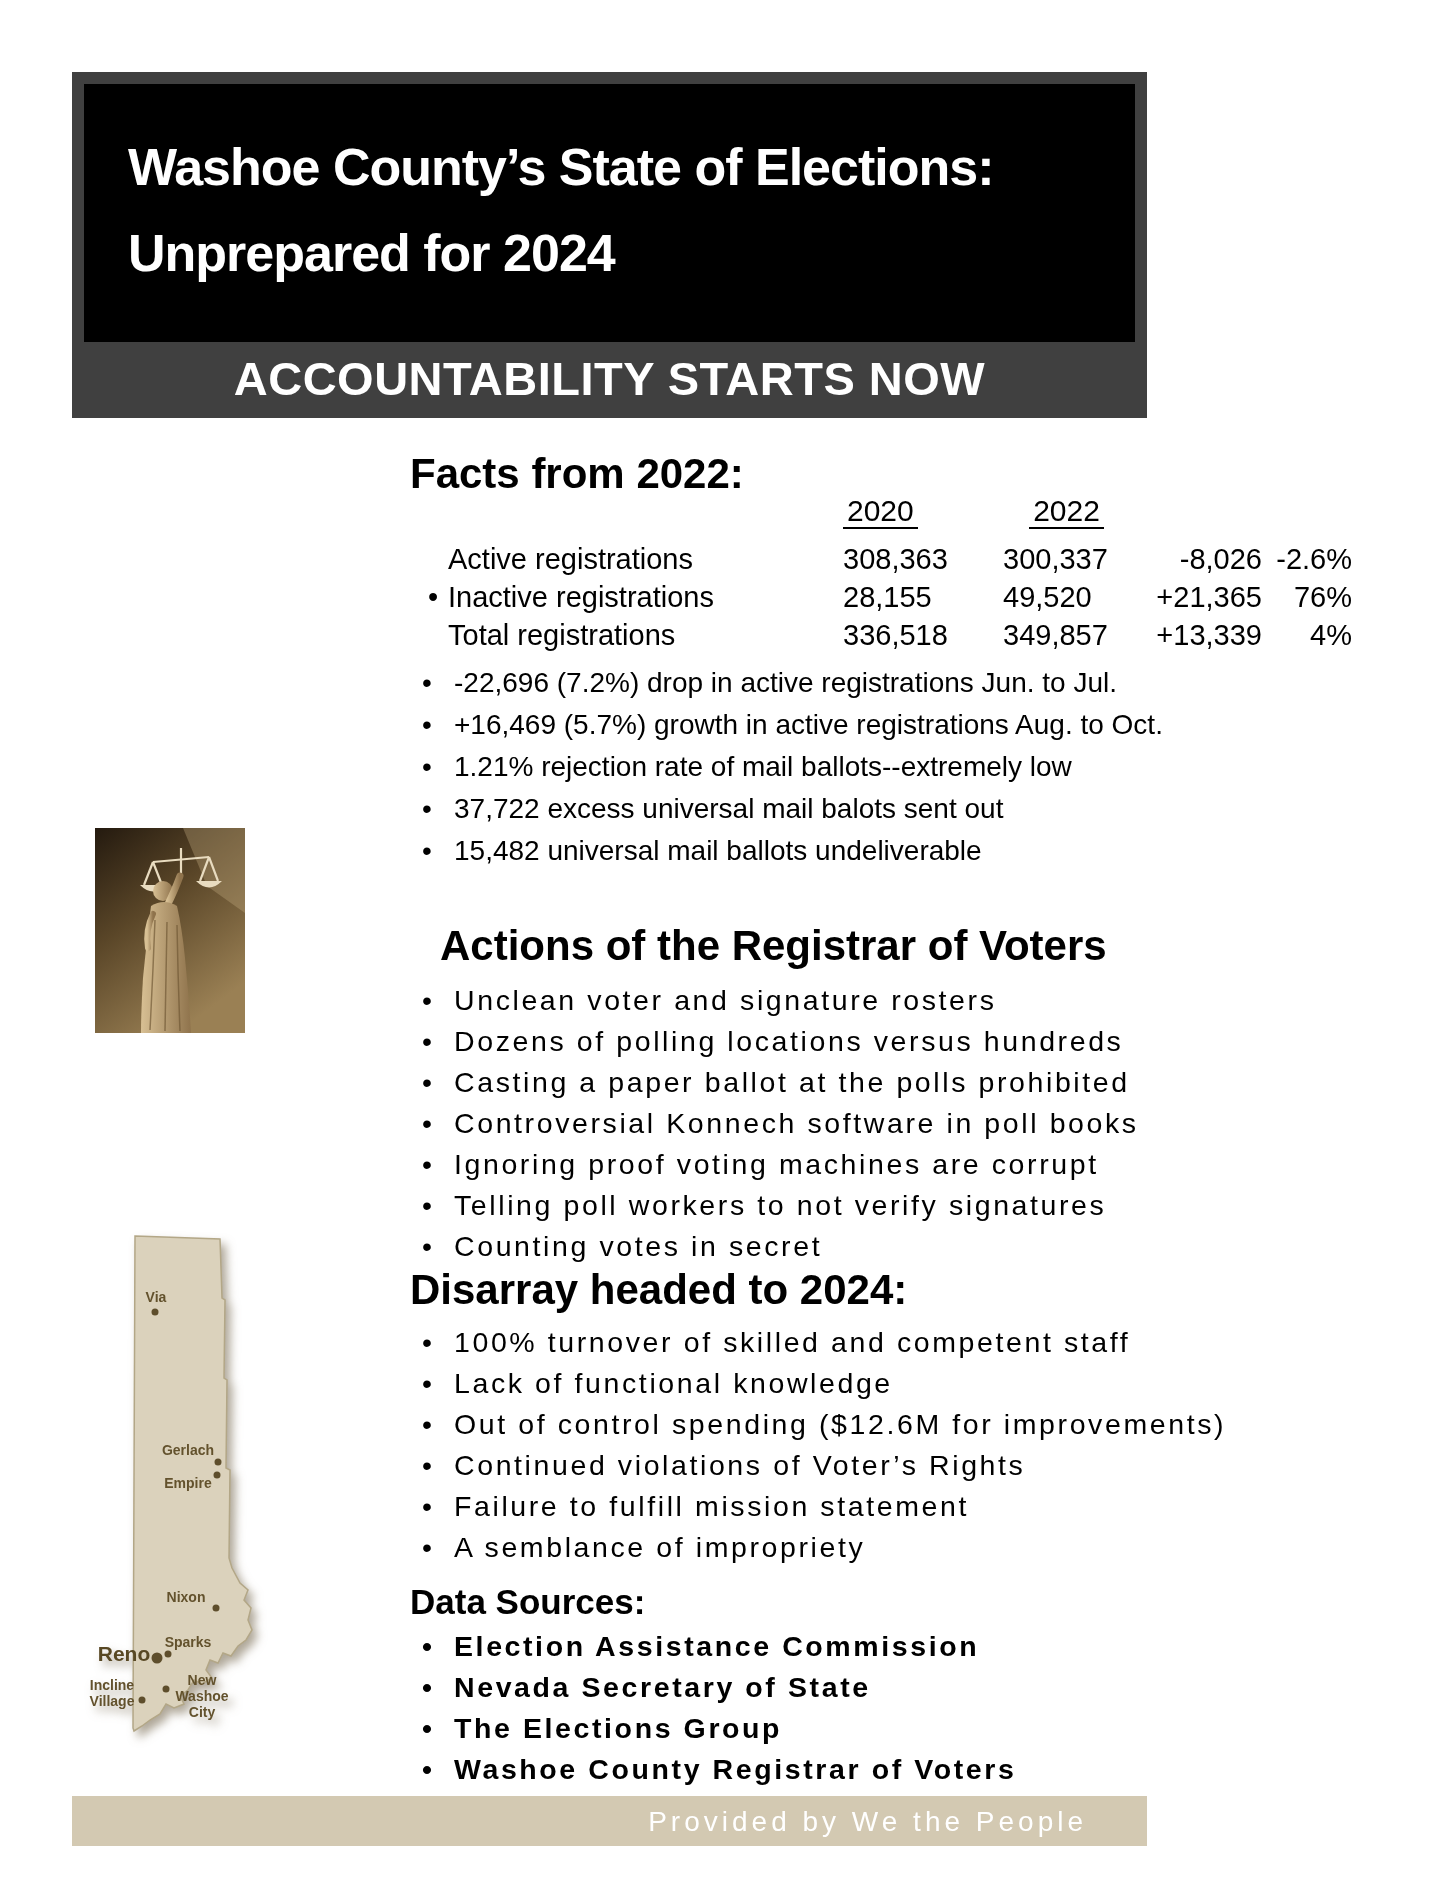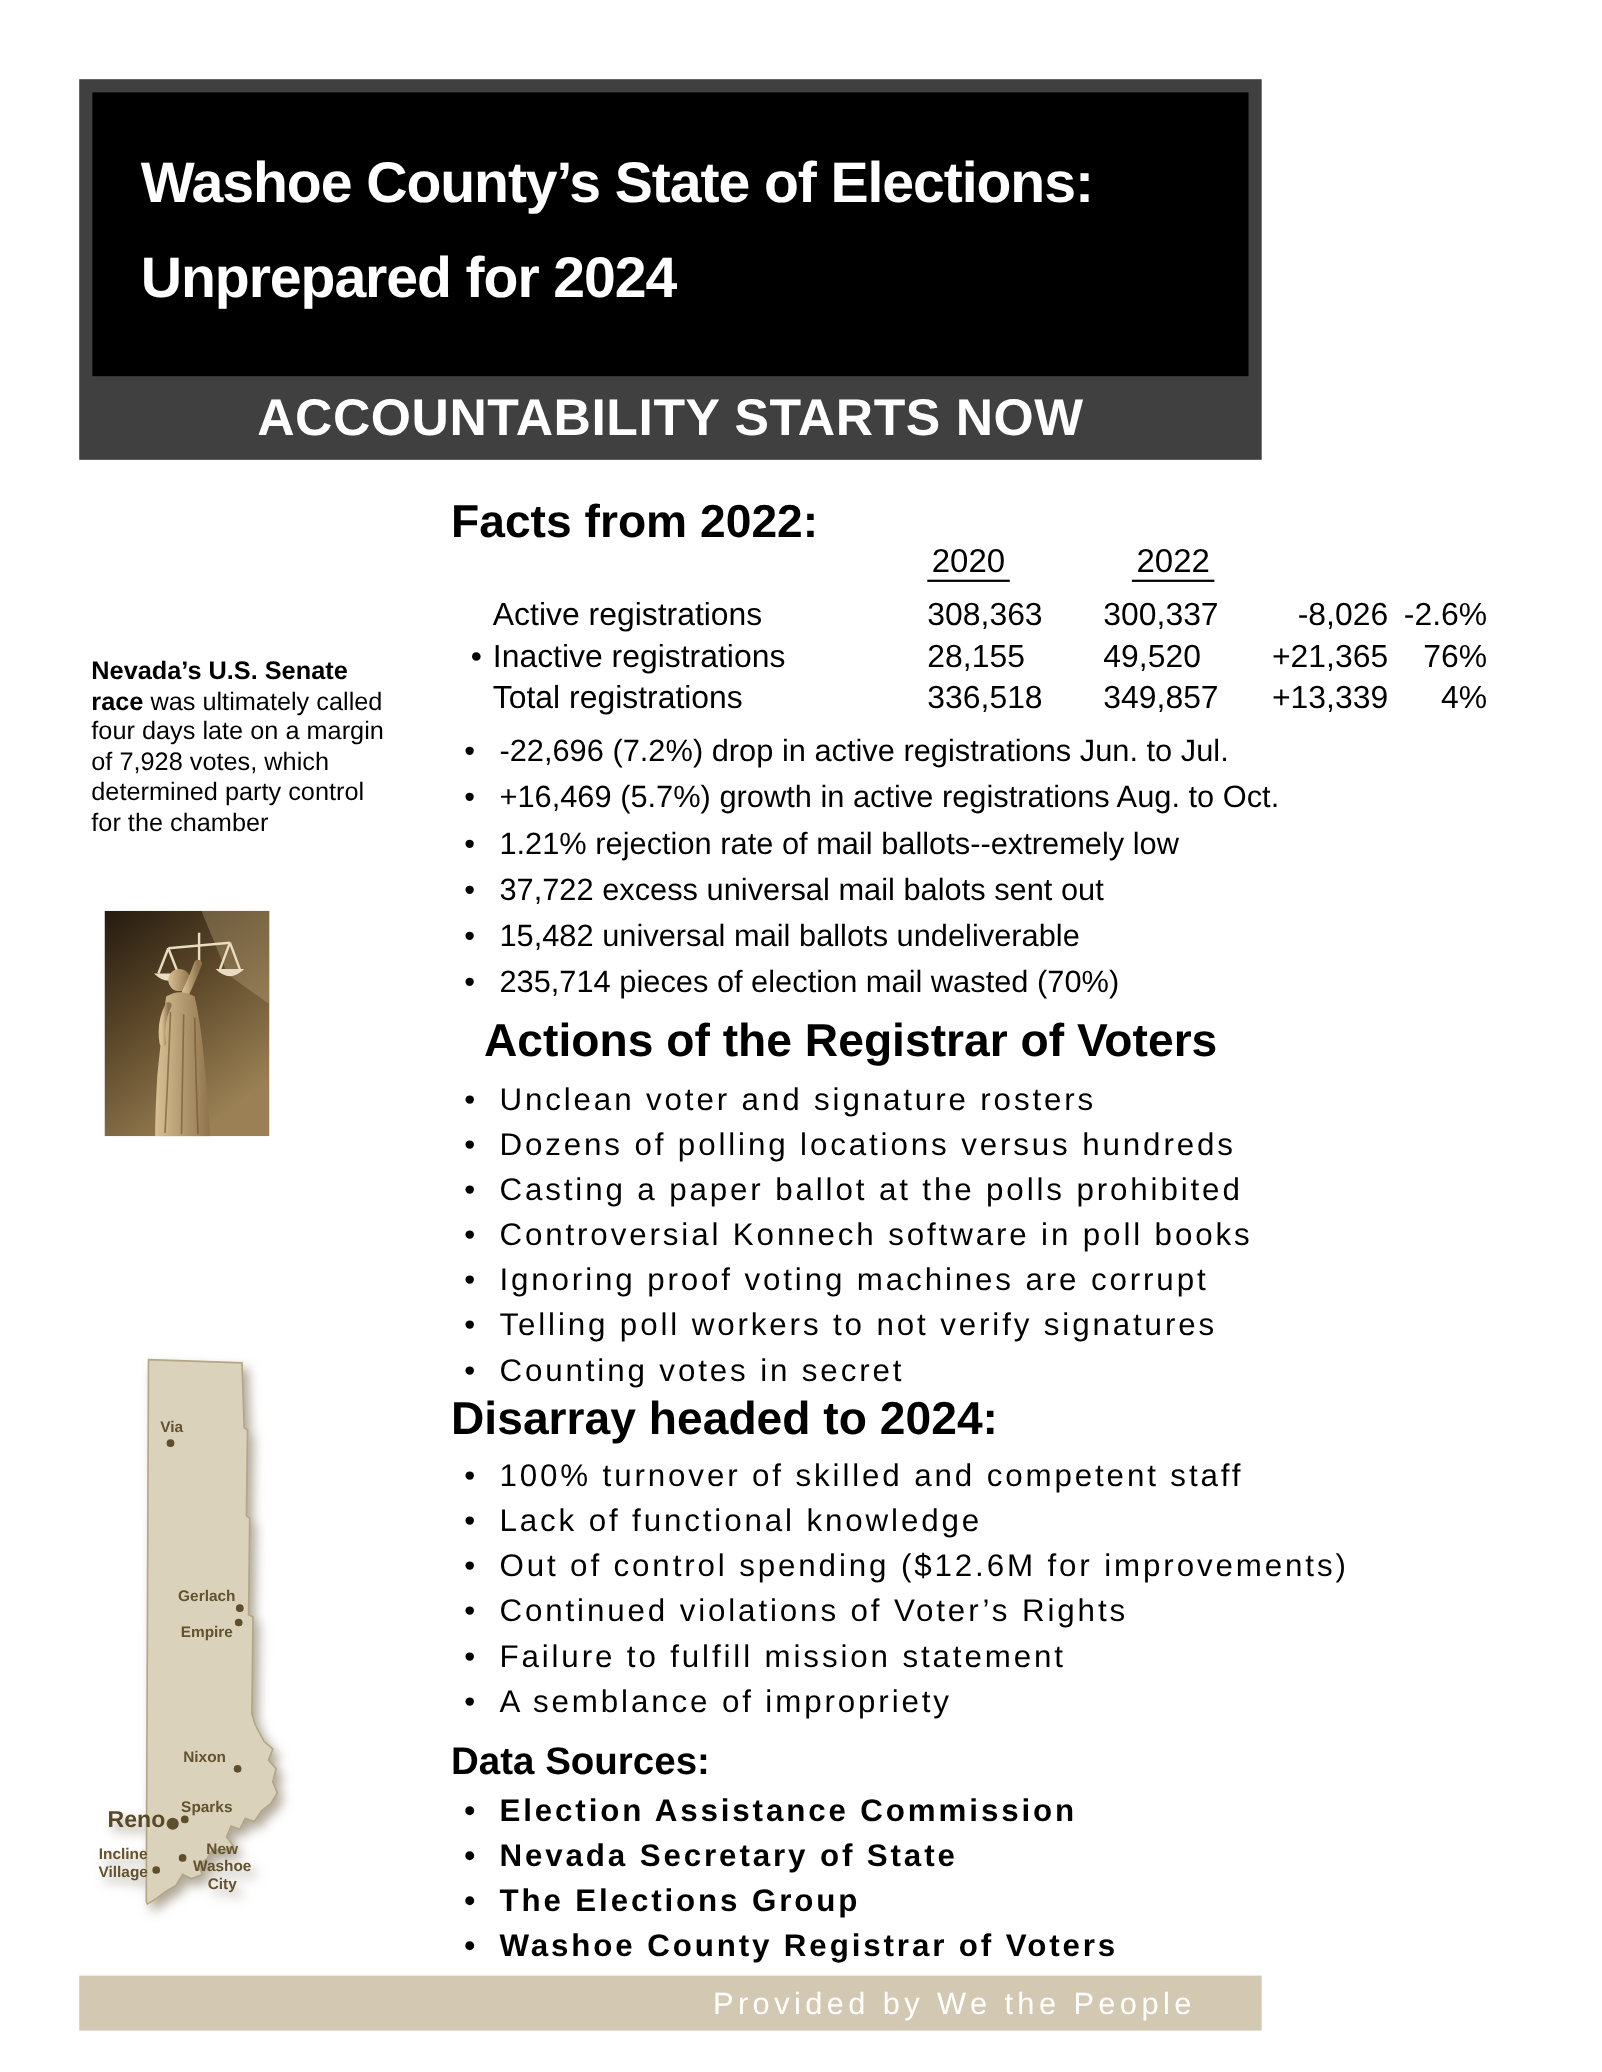--- a/index.html
+++ b/index.html
@@ -77,21 +77,20 @@
 <div id="page">
 
   <div class="header-frame">
     <div class="title-box">
       <div class="title-line">Washoe County’s State of Elections:</div>
       <div class="title-line">Unprepared for 2024</div>
     </div>
     <div class="banner">ACCOUNTABILITY STARTS NOW</div>
   </div>
 
-  <div class="senate-note"><b>Nevada’s U.S. Senate race</b><span> was ultimately called four days late on a margin of 7,928 votes, which determined party control for the chamber</span></div>
 
   <svg class="statue" viewBox="0 0 150 205" aria-hidden="true">
     <defs>
       <linearGradient id="sbg" x1="0" y1="0" x2="0.55" y2="1">
         <stop offset="0" stop-color="#241a0f"></stop>
         <stop offset="0.45" stop-color="#5a4628"></stop>
         <stop offset="1" stop-color="#9a8054"></stop>
       </linearGradient>
       <linearGradient id="sfig" x1="0" y1="0" x2="1" y2="0">
         <stop offset="0" stop-color="#d8c094"></stop>
@@ -152,21 +151,20 @@
     <div class="t-change">+13,339</div>
     <div class="t-pct">4%</div>
   </div>
 
   <ul class="flyer-list facts-bullets">
     <li>-22,696 (7.2%) drop in active registrations Jun. to Jul.</li>
     <li>+16,469 (5.7%) growth in active registrations Aug. to Oct.</li>
     <li>1.21% rejection rate of mail ballots--extremely low</li>
     <li>37,722 excess universal mail balots sent out</li>
     <li>15,482 universal mail ballots undeliverable</li>
-    <li>235,714 pieces of election mail wasted (70%)</li>
   </ul>
 
   <div class="h-actions">Actions of the Registrar of Voters</div>
   <ul class="flyer-list actions-bullets">
     <li>Unclean voter and signature rosters</li>
     <li>Dozens of polling locations versus hundreds</li>
     <li>Casting a paper ballot at the polls prohibited</li>
     <li>Controversial Konnech software in poll books</li>
     <li>Ignoring proof voting machines are corrupt</li>
     <li>Telling poll workers to not verify signatures</li>

